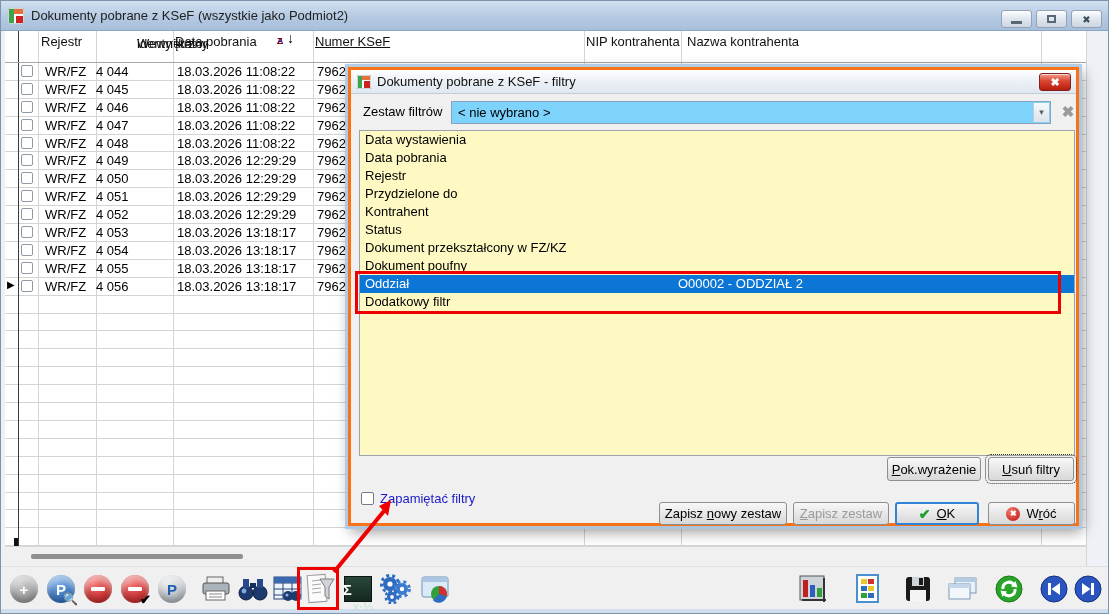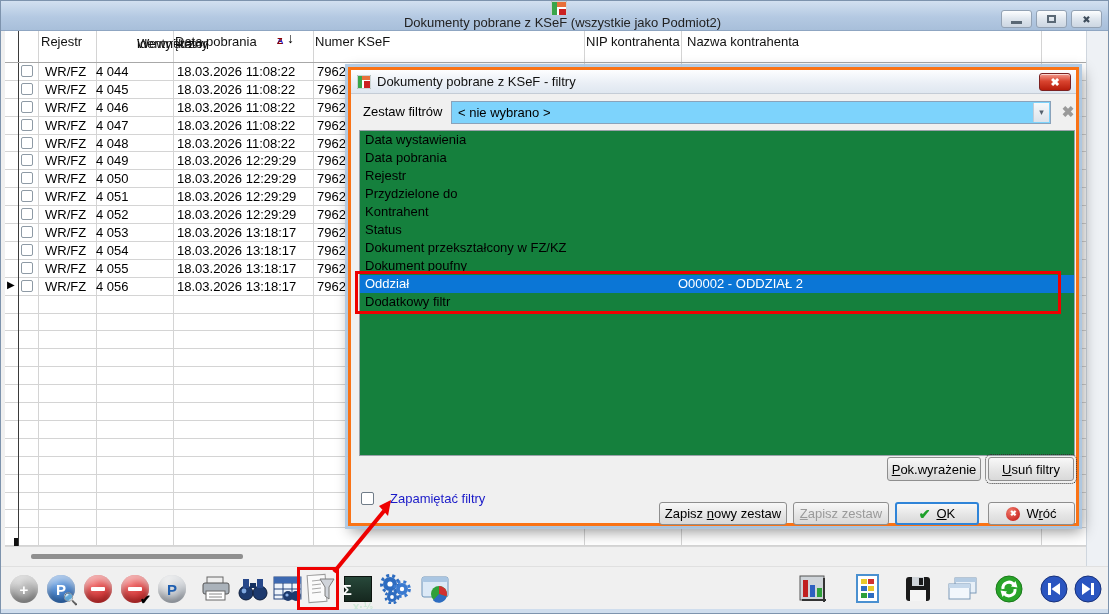--- a/index.html
+++ b/index.html
@@ -3,37 +3,37 @@
 <meta charset="utf-8">
 <style>
   * { margin:0; padding:0; box-sizing:border-box; }
   html,body { width:1109px; height:614px; font-family:"Liberation Sans", sans-serif; }
   #stage { position:relative; width:1109px; height:614px; background:#f0f0f0;
            border:1px solid #7d93ad; overflow:hidden; }
 
   
   .titlebar { position:absolute; left:0; top:0; width:1109px; height:30px;
     background:linear-gradient(#d2e0f0,#b4c9e2 55%,#a8bfda); border-bottom:1px solid #8fa6c2;
-    display:flex; align-items:center; padding-left:7px;flex-direction:column; }
+    display:flex; align-items:center; padding-left:7px; }
   .titlebar .t-text { font-size:13px; color:#222; margin-left:7px; }
   .winbtns { position:absolute; right:8px; top:9px; display:flex; gap:4px; }
   .winbtn { width:31px; height:18px; border:1px solid #93a2b4; border-radius:3px;
     background:linear-gradient(#fdfeff,#dfe6ee 50%,#ccd6e2); display:flex; align-items:center;
     justify-content:center; font-size:10px; color:#3f4d5c; }
   .winbtn .mini { width:11px; height:3px; background:#5a6875; margin-top:6px; }
   .winbtn .maxi { width:9px; height:8px; border:2px solid #5a6875; }
 
   
   .grid-area { position:absolute; left:4px; top:30px; width:1081px; height:515px; background:#fff; }
   .right-strip { position:absolute; left:1085px; top:30px; width:20px; height:535px; background:#eef1f5; border-left:1px solid #cfd6de; }
   .thead { position:absolute; left:0; top:0; width:100%; height:32px; background:#fff;
     border-bottom:1px solid #a8a8a8; font-size:13px; color:#111; }
   .thead span { position:absolute; top:3px; }
   .h-rej   { left:36px; }  .h-id  { left:94px; width:76px; line-height:14px;text-align:center; }
-  .h-date  { left:170px; } .h-num { left:310px; } .h-nip { left:581px; } .h-naz { left:682px; }
+  .h-date  { left:170px; } .h-num { left:310px;text-decoration:underline; } .h-nip { left:581px; } .h-naz { left:682px; }
   .sorticon { position:absolute; left:272px; top:7px; width:22px; height:22px; font-size:9px; font-weight:bold; line-height:9px; }
   .sorticon .a { color:#2222cc; display:block; } .sorticon .z { color:#8b0000; display:block; }
   .sorticon .arr { position:absolute; left:10px; top:0px; font-size:14px; color:#000; font-weight:normal; }
 
   .tbody { position:absolute; left:0; top:32px; width:100%; height:483px; overflow:hidden;
     background:repeating-linear-gradient(to bottom, #fff 0px, #fff 16.9px, #d4d4d4 16.9px, #d4d4d4 17.9px); }
   .vline { position:absolute; top:0; bottom:0; width:1px; background:#d4d4d4; }
   .vline.dark { background:#3a3a3a; }
   .trow { position:relative; height:17.9px; font-size:13px; color:#000; }
   .trow span { position:absolute; top:1px; white-space:nowrap; }
@@ -76,34 +76,34 @@
     background:linear-gradient(#f29a8e,#d9442f 45%,#b71d0c); color:#fff; font-size:11px; font-weight:bold;
     display:flex; align-items:center; justify-content:center; box-shadow:inset 0 1px 0 rgba(255,255,255,.6); }
   .d-comborow { position:absolute; left:0; top:28px; width:100%; height:28px; font-size:13px; color:#000; }
   .d-comborow .lbl { position:absolute; left:12px; top:6px; }
   .combo { position:absolute; left:100px; top:3px; width:600px; height:23px; background:#7dd3fc;
     border:1px solid #8aa2ba; font-size:13px; line-height:21px; padding-left:6px; color:#000; }
   .combo .arrowbox { position:absolute; right:1px; top:1px; width:16px; height:19px;
     background:linear-gradient(#f6f8fa,#dde3ea); border-left:1px solid #c2ccd6; text-align:center; font-size:9px; color:#55606c; line-height:19px; }
   .clear-x { position:absolute; left:705px; top:2px; width:24px; height:24px; color:#9a9a9a; font-size:15px; font-weight:bold;
     display:flex; align-items:center; justify-content:center; }
-  .flist { position:absolute; left:8px; top:60px; width:716px; height:326px; background:#15803d; border:1px solid #9aa2aa;
+  .flist { position:absolute; left:8px; top:60px; width:716px; height:326px; background:#fef9c3; border:1px solid #9aa2aa;
     font-size:13px; overflow:hidden; }
   .frow { position:relative; height:18px; line-height:18px; color:#000; padding-left:5px; }
   .frow .fval { position:absolute; left:318px; top:0; }
   .frow.selected { background:#0b76d6; color:#fff; }
   .redbox { position:absolute; left:4px; top:201px; width:706px; height:43px; border:3px solid #ee0000; pointer-events:none; }
   .btn { background:linear-gradient(#f8f8f8,#e4e4e4 60%,#d9d9d9); border:1px solid #8e8e8e; border-radius:3px;
     font-size:13px; color:#000; display:flex; align-items:center; justify-content:center; font-family:"Liberation Sans",sans-serif; }
   .btn u { text-decoration:underline; }
   .b-pok  { position:absolute; left:536px; top:387px; width:94px; height:24px; }
   .b-usun { position:absolute; left:637px; top:387px; width:86px; height:24px; outline:1px dotted #333; outline-offset:2px; }
   .chkrow { position:absolute; left:10px; top:421px; display:flex; align-items:center; }
   .chkbox { width:13px; height:13px; background:#fff; border:1px solid #707c88; border-radius:2px; }
-  .chklbl { margin-left:16px; font-size:13px; color:#1a1ac8; }
+  .chklbl { margin-left:6px; font-size:13px; color:#1a1ac8; }
   .b-znz { position:absolute; left:308px; top:432px; width:128px; height:23px; }
   .b-zz  { position:absolute; left:442px; top:432px; width:96px; height:23px; color:#9a9a9a; }
   .b-ok  { position:absolute; left:544px; top:432px; width:84px; height:23px; border:2px solid #2f84d8; }
   .b-ok .chk { color:#1da02a; font-size:14px; margin-right:6px; font-weight:bold; }
   .b-wroc { position:absolute; left:637px; top:432px; width:87px; height:23px; }
   .redball { width:14px; height:14px; border-radius:50%; background:radial-gradient(circle at 35% 30%, #f07a6a, #c01010);
     color:#fff; font-size:8px; font-weight:bold; display:flex; align-items:center; justify-content:center; margin-right:6px; }
 
   .bottomstrip { position:absolute; left:0; top:608px; width:1109px; height:6px; background:#cfdded; }
   .arrow-svg { position:absolute; left:0; top:0; width:1109px; height:614px; pointer-events:none; }

